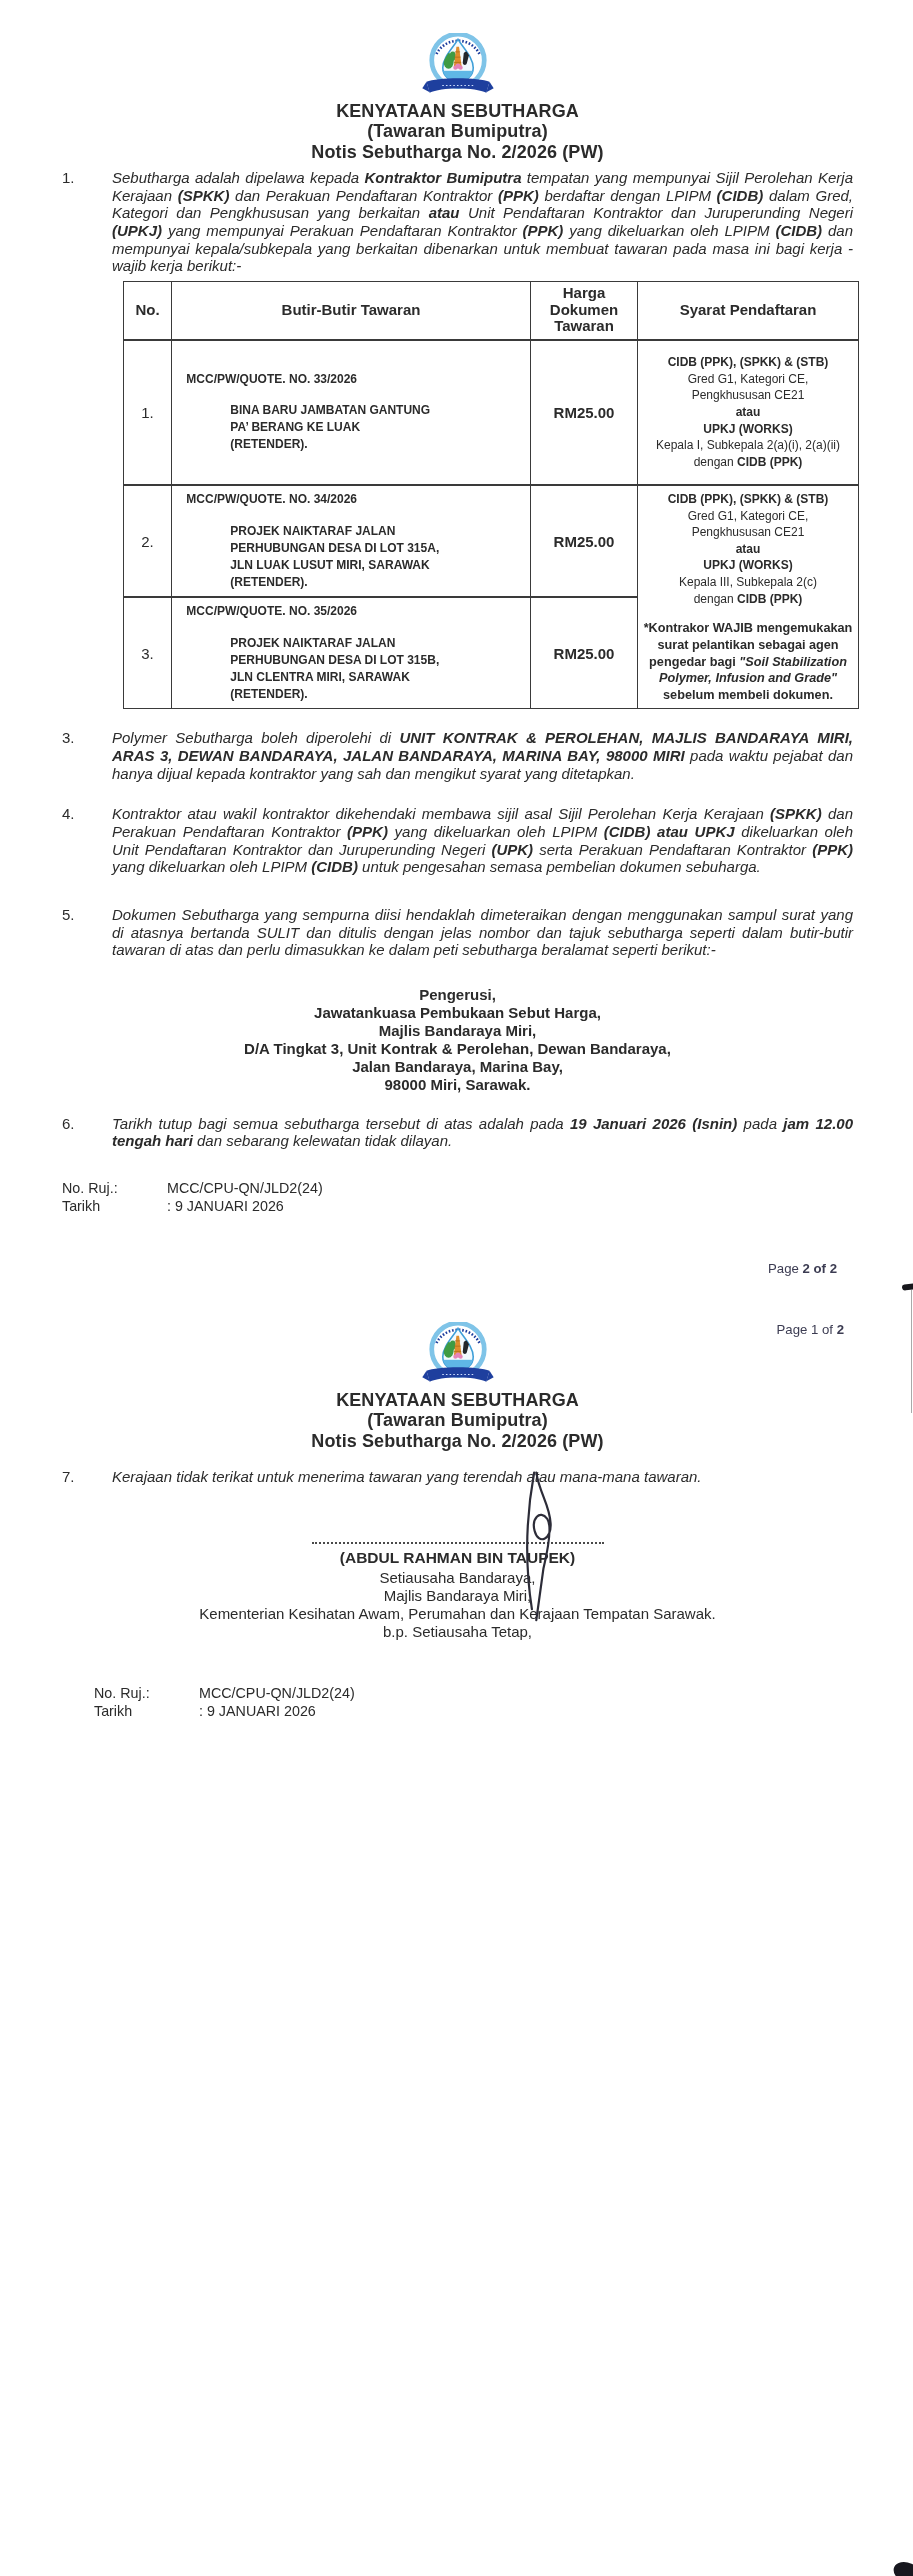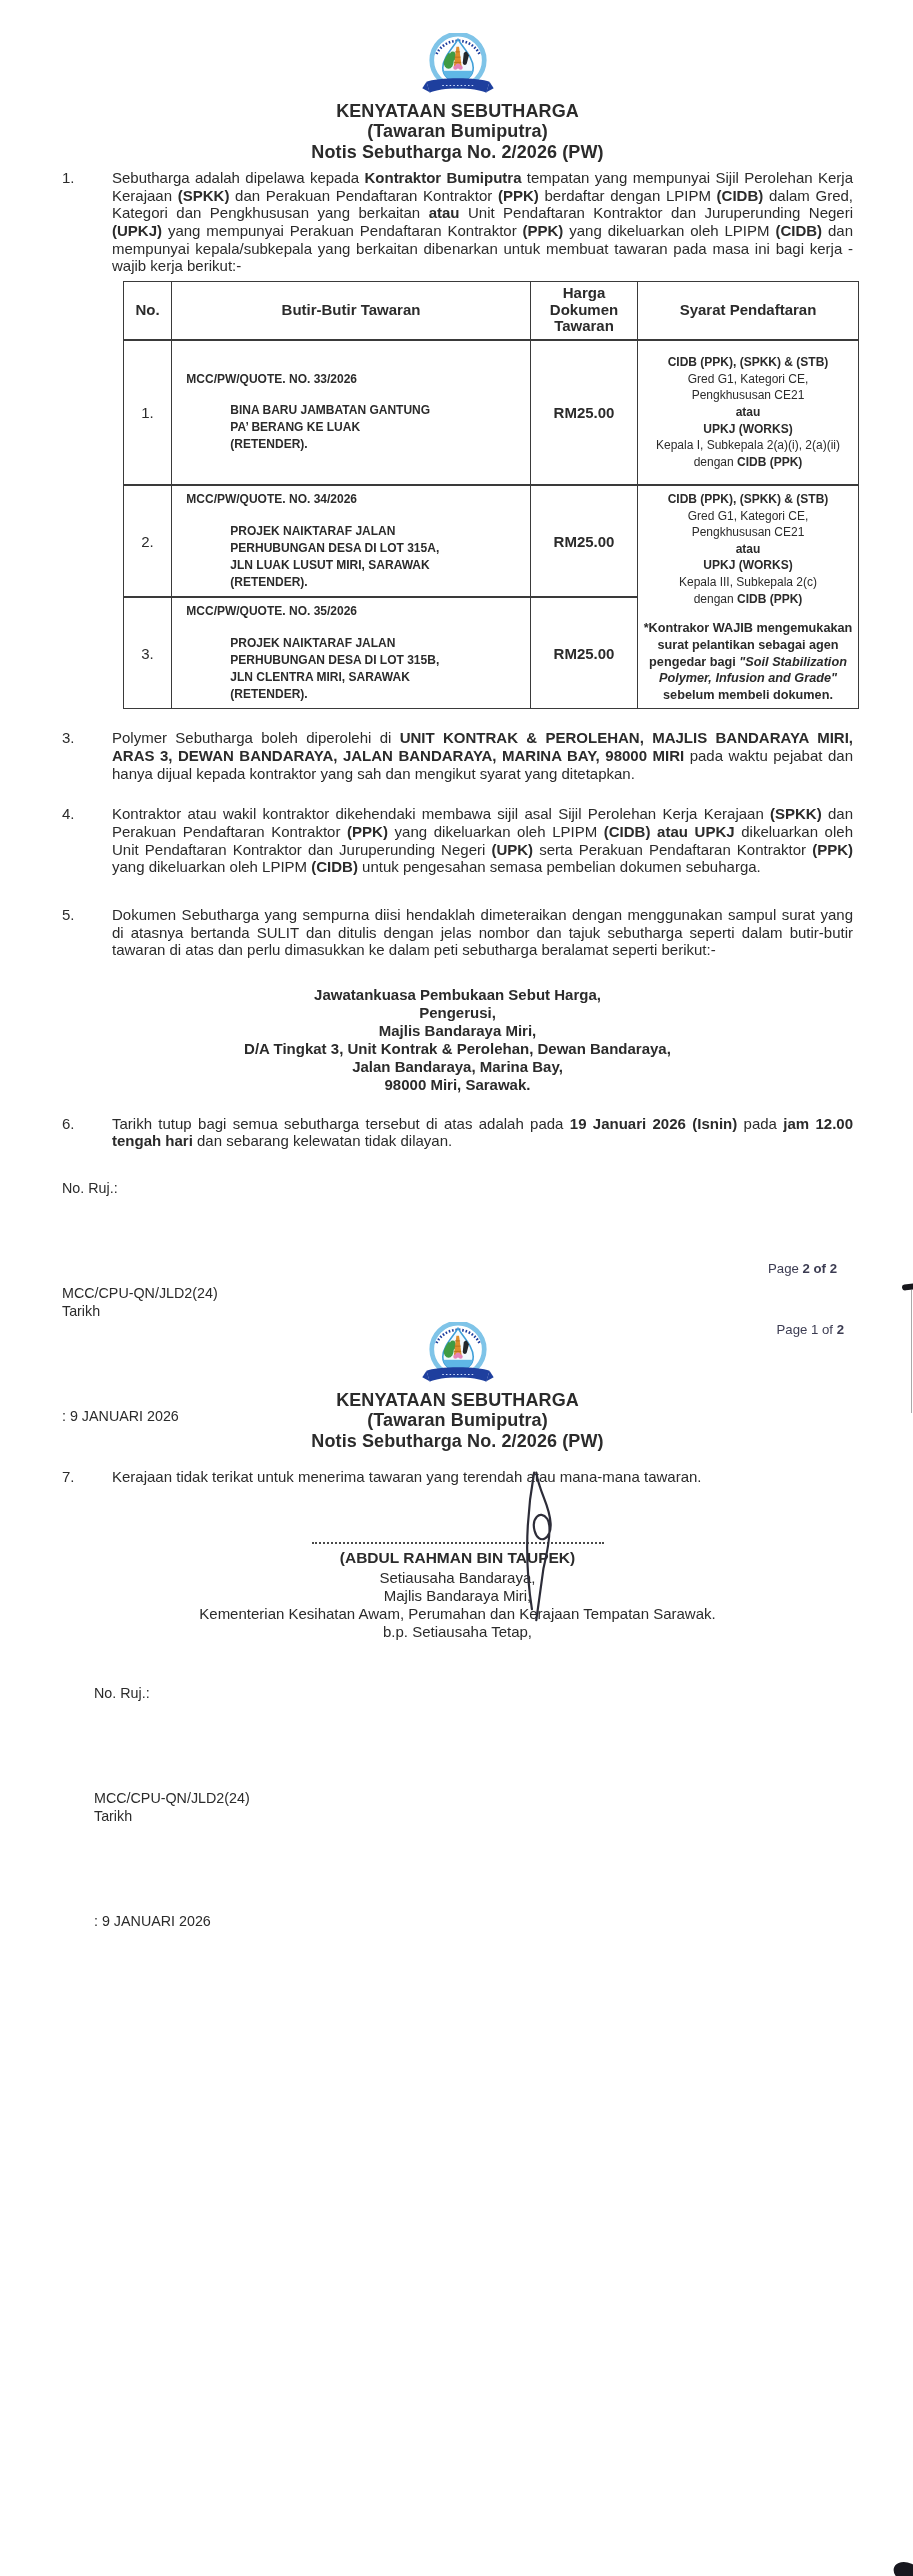--- a/index.html
+++ b/index.html
@@ -14,40 +14,40 @@
     font-family:"Liberation Sans","DejaVu Sans",sans-serif; color:var(--ink);
   }
   .page{position:absolute;left:0;width:100%;}
   #page1{top:0;height:1286px;}
   #page2{top:1286px;height:1290px;}
   .content{padding:0 61px 0 62px;}
   .crest-wrap{display:flex;justify-content:center;}
   .doc-title{text-align:center;font-weight:bold;font-size:18px;line-height:20.4px;margin-top:5px;letter-spacing:0.1px;}
   .item{display:flex;text-align:justify;font-size:15px;line-height:17.7px;}
   .item .num{flex:0 0 50px;}
-  .item .body{flex:1;}
+  .item .body{flex:1;font-style:italic;}
   
   table.offers{border-collapse:collapse;table-layout:fixed;width:734px;margin:5.5px 0 0 61px;border:1.7px solid var(--table_border);}
   table.offers th,table.offers td{border:1.1px solid var(--table_border);vertical-align:middle;overflow:hidden;}
   table.offers thead th{height:55px;text-align:center;font-weight:bold;font-size:15px;line-height:16.6px;border-bottom:2.2px double var(--table_border);}
   tr.row-1 td{height:137px;}
   tr.row-2 td{height:108px;border-top:2.2px double var(--table_border);}
   tr.row-3 td{height:108px;border-top:2.2px double var(--table_border);}
   td.cell-no{text-align:center;font-size:15px;}
   td.cell-butir{padding:0 5.5px 0 14.3px;font-weight:bold;font-size:12px;line-height:17px;}
   .butir-desc{margin-top:14.3px;margin-left:44px;}
   td.cell-price{text-align:center;font-weight:bold;font-size:15px;}
   td.cell-syarat{text-align:center;font-size:12px;line-height:16.6px;padding:3.3px 4.4px;}
   td.cell-syarat > div > div{white-space:nowrap;}
   .syarat-note{margin-top:13.2px;font-weight:bold;font-size:12.7px;line-height:16.6px;white-space:normal;}
   .syarat-note span{white-space:normal;}
   
   .address-block{text-align:center;font-weight:bold;font-size:15px;line-height:18px;}
   .ref-block{font-size:14.3px;line-height:18px;}
-  .ref-row{display:flex;flex-direction:column;}
+  .ref-row{display:flex;}
   .ref-label{flex:0 0 105px;}
   .page-footer{position:absolute;font-size:13.2px;color:var(--footer_ink);}
   #footer-1{top:1322px;right:70px;}
   #footer-2{top:1261px;right:77px;}
   .sig-area{position:relative;text-align:center;}
   .dotted-line{width:292px;margin:0 auto;border-bottom:2.2px dotted #4a4a4a;height:0;}
   .sig-name{font-weight:bold;font-size:15.5px;margin-top:5.5px;}
   .sig-org{font-size:15px;line-height:18px;margin-top:2.2px;}
   .signature-svg{position:absolute;left:438px;top:-72px;}
   
@@ -200,22 +200,22 @@
         <div class="num">4.</div>
         <div class="body"><span>Kontraktor atau wakil kontraktor dikehendaki membawa sijil asal Sijil Perolehan Kerja Kerajaan </span><span style="font-weight: bold;">(SPKK)</span><span> dan Perakuan Pendaftaran Kontraktor </span><span style="font-weight: bold;">(PPK)</span><span> yang dikeluarkan oleh LPIPM </span><span style="font-weight: bold;">(CIDB) atau UPKJ</span><span> dikeluarkan oleh Unit Pendaftaran Kontraktor dan Juruperunding Negeri </span><span style="font-weight: bold;">(UPK)</span><span> serta Perakuan Pendaftaran Kontraktor </span><span style="font-weight: bold;">(PPK)</span><span> yang dikeluarkan oleh LPIPM </span><span style="font-weight: bold;">(CIDB)</span><span> untuk pengesahan semasa pembelian dokumen sebuharga.</span></div>
       </div>
 
       <div class="item" style="margin-top:30px;">
         <div class="num">5.</div>
         <div class="body"><span>Dokumen Sebutharga yang sempurna diisi hendaklah dimeteraikan dengan menggunakan sampul surat yang di atasnya bertanda SULIT dan ditulis dengan jelas nombor dan tajuk sebutharga seperti dalam butir-butir tawaran di atas dan perlu dimasukkan ke dalam peti sebutharga beralamat seperti berikut:-</span></div>
       </div>
 
       <div class="address-block" style="margin-top:26.5px;">
+          <div>Pengerusi,</div>
           <div>Jawatankuasa Pembukaan Sebut Harga,</div>
-          <div>Pengerusi,</div>
           <div>Majlis Bandaraya Miri,</div>
           <div>D/A Tingkat 3, Unit Kontrak &amp; Perolehan, Dewan Bandaraya,</div>
           <div>Jalan Bandaraya, Marina Bay,</div>
           <div>98000 Miri, Sarawak.</div>
         </div>
 
       <div class="item" style="margin-top:21px;">
         <div class="num">6.</div>
         <div class="body"><span>Tarikh tutup bagi semua sebutharga tersebut di atas adalah pada </span><span style="font-weight: bold;">19 Januari 2026 (Isnin)</span><span> pada </span><span style="font-weight: bold;">jam 12.00 tengah hari</span><span> dan sebarang kelewatan tidak dilayan.</span></div>
       </div>

